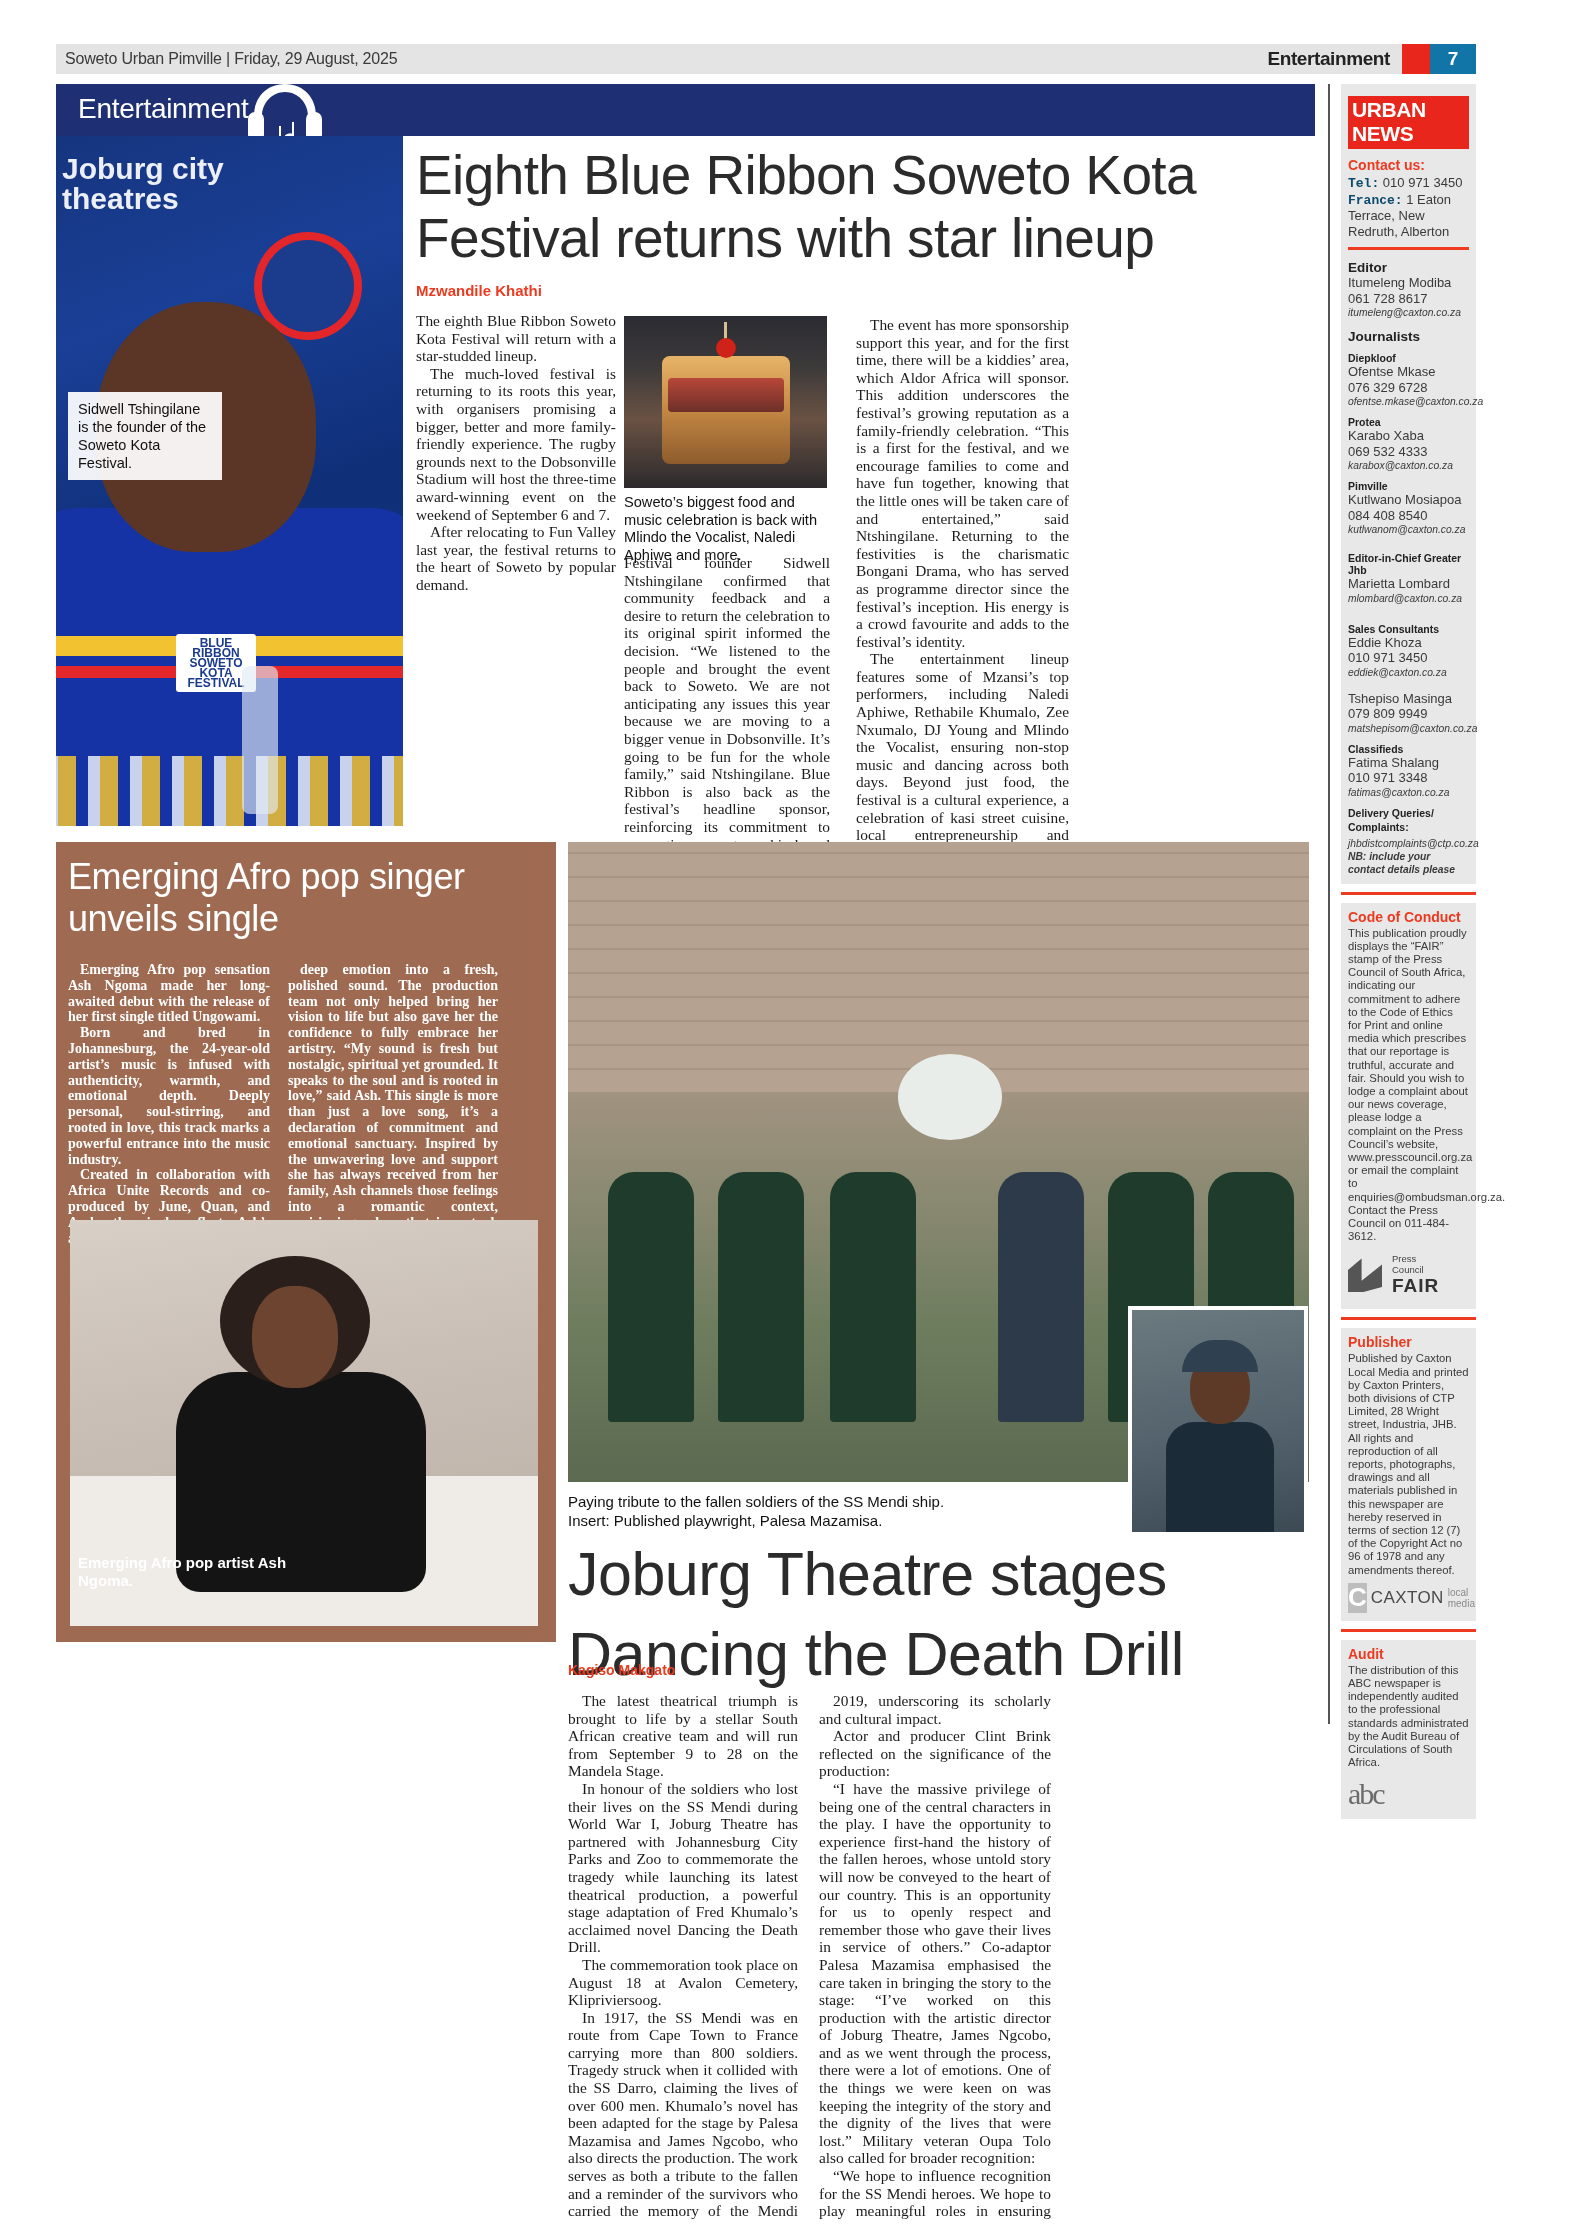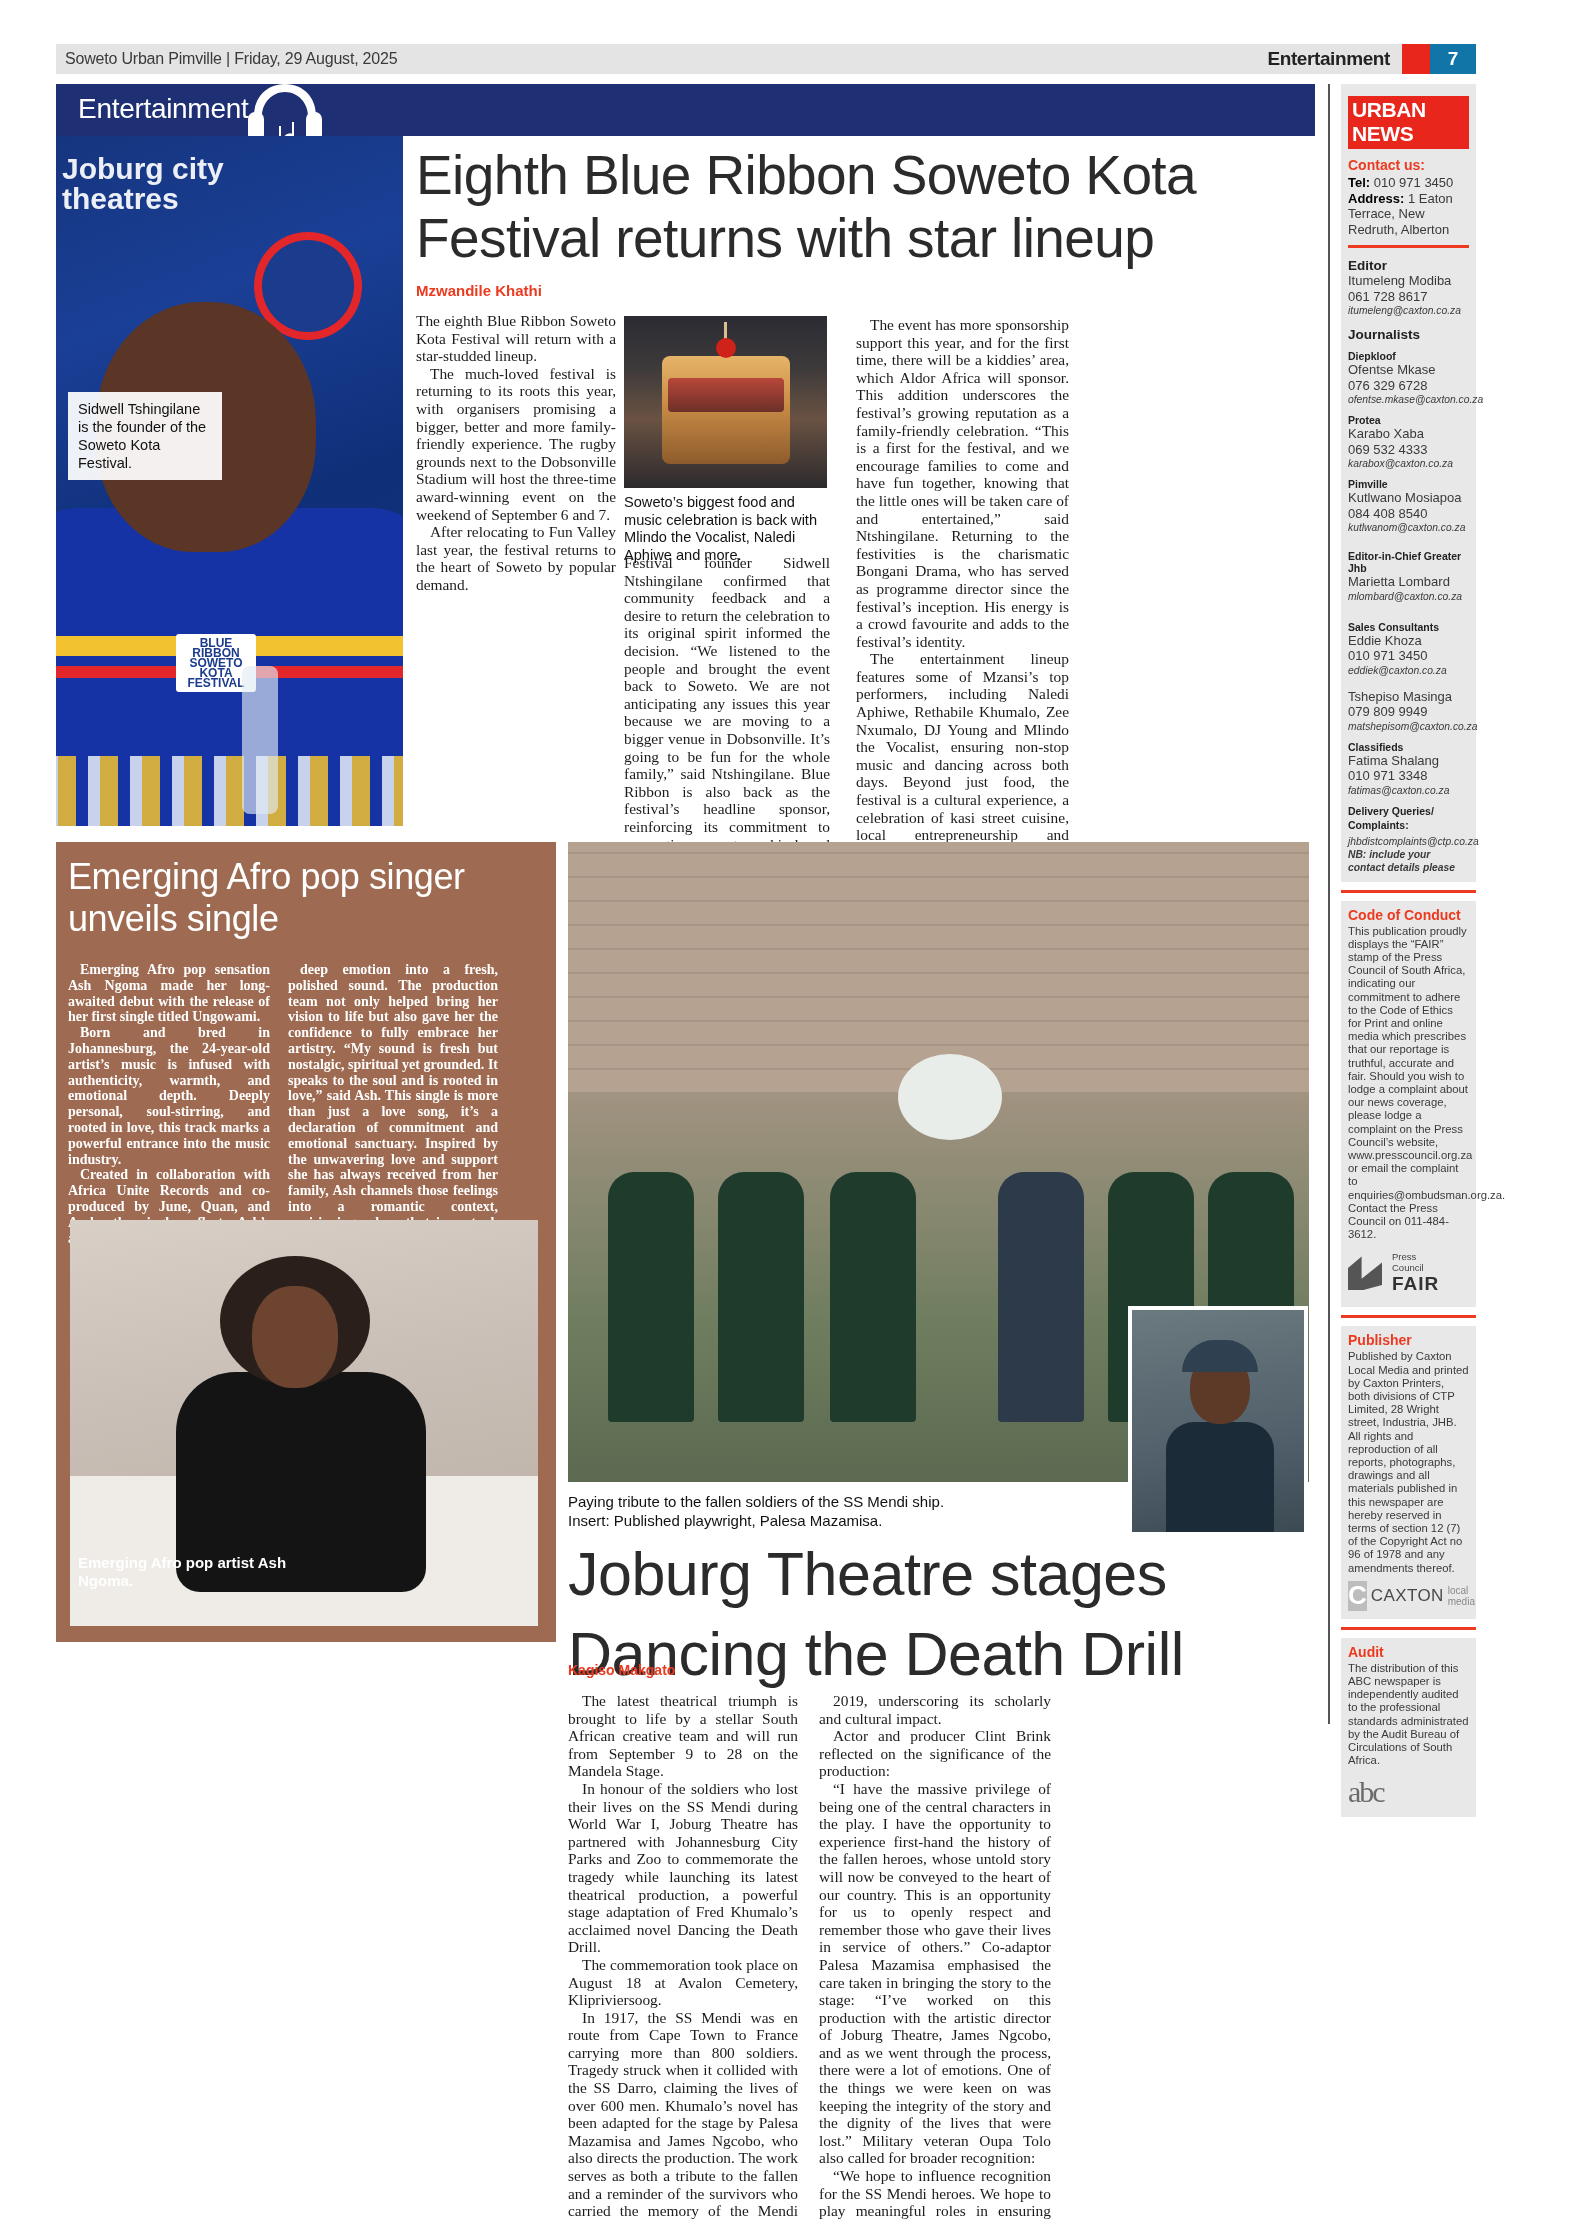--- a/index.html
+++ b/index.html
@@ -261,21 +261,21 @@
   .sb-block { background: #e8e8e8; padding: 6px 7px 8px 7px; }
   .sb-urban {
     background: #e8261b; color: #fff; font-size: 21px; font-weight: bold;
     letter-spacing: -.4px; padding: 2px 4px 3px 4px; display:inline-block;
     margin: 6px 0 8px 0;
   }
   .sb-h-red { color: #ec3a20; font-size: 14px; font-weight: bold; margin-bottom: 2px; }
   .sb-h-blk { color: #222; font-size: 13.5px; font-weight: bold; margin-top: 10px; }
   .sb-h-sm { color: #222; font-size: 10.5px; font-weight: bold; margin-top: 8px; }
   .sb-t { color: #3a3a3a; font-size: 13px; line-height: 15.5px; }
-  .sb-t b { color: #000000; }
+  .sb-t b { color: #0c4a6e; font-family: Liberation Mono, monospace; }
   .sb-em { color: #3a3a3a; font-size: 10.3px; line-height: 13px; font-style: italic; }
   .sb-rule { height: 3px; background: #ee3a21; margin: 8px 0; }
   .sb-body { color: #3a3a3a; font-size: 11.3px; line-height: 13.2px; }
   .fair-logo {
     margin: 10px 0 4px 0; display:flex; align-items:center; gap:10px;
   }
   .fair-mark { width: 34px; height: 34px; background:#555;
     clip-path: polygon(0 100%,0 34%,40% 0,40% 66%,100% 18%,100% 84%,40% 100%); }
   .fair-txt { font-size: 9.5px; color: #444; line-height: 11px; }
   .fair-big { font-size: 19px; font-weight: bold; color: #333; letter-spacing: 1px; }
@@ -426,21 +426,21 @@
     <div class="sidebar">
 
       <div class="sb-block">
         <div class="sb-urban">URBAN NEWS</div>
         <div class="sb-h-red">Contact us:</div>
         <div class="sb-t">
           <b>Tel:</b>
           <span>010 971 3450</span>
         </div>
         <div class="sb-t">
-          <b>Address:</b>
+          <b>France:</b>
           <span>1 Eaton Terrace, New Redruth, Alberton</span>
         </div>
 
         <div class="sb-rule"></div>
 
         <div class="sb-h-blk">Editor</div>
         <div class="sb-t">Itumeleng Modiba</div>
         <div class="sb-t">061 728 8617</div>
         <div class="sb-em">itumeleng@caxton.co.za</div>
 

